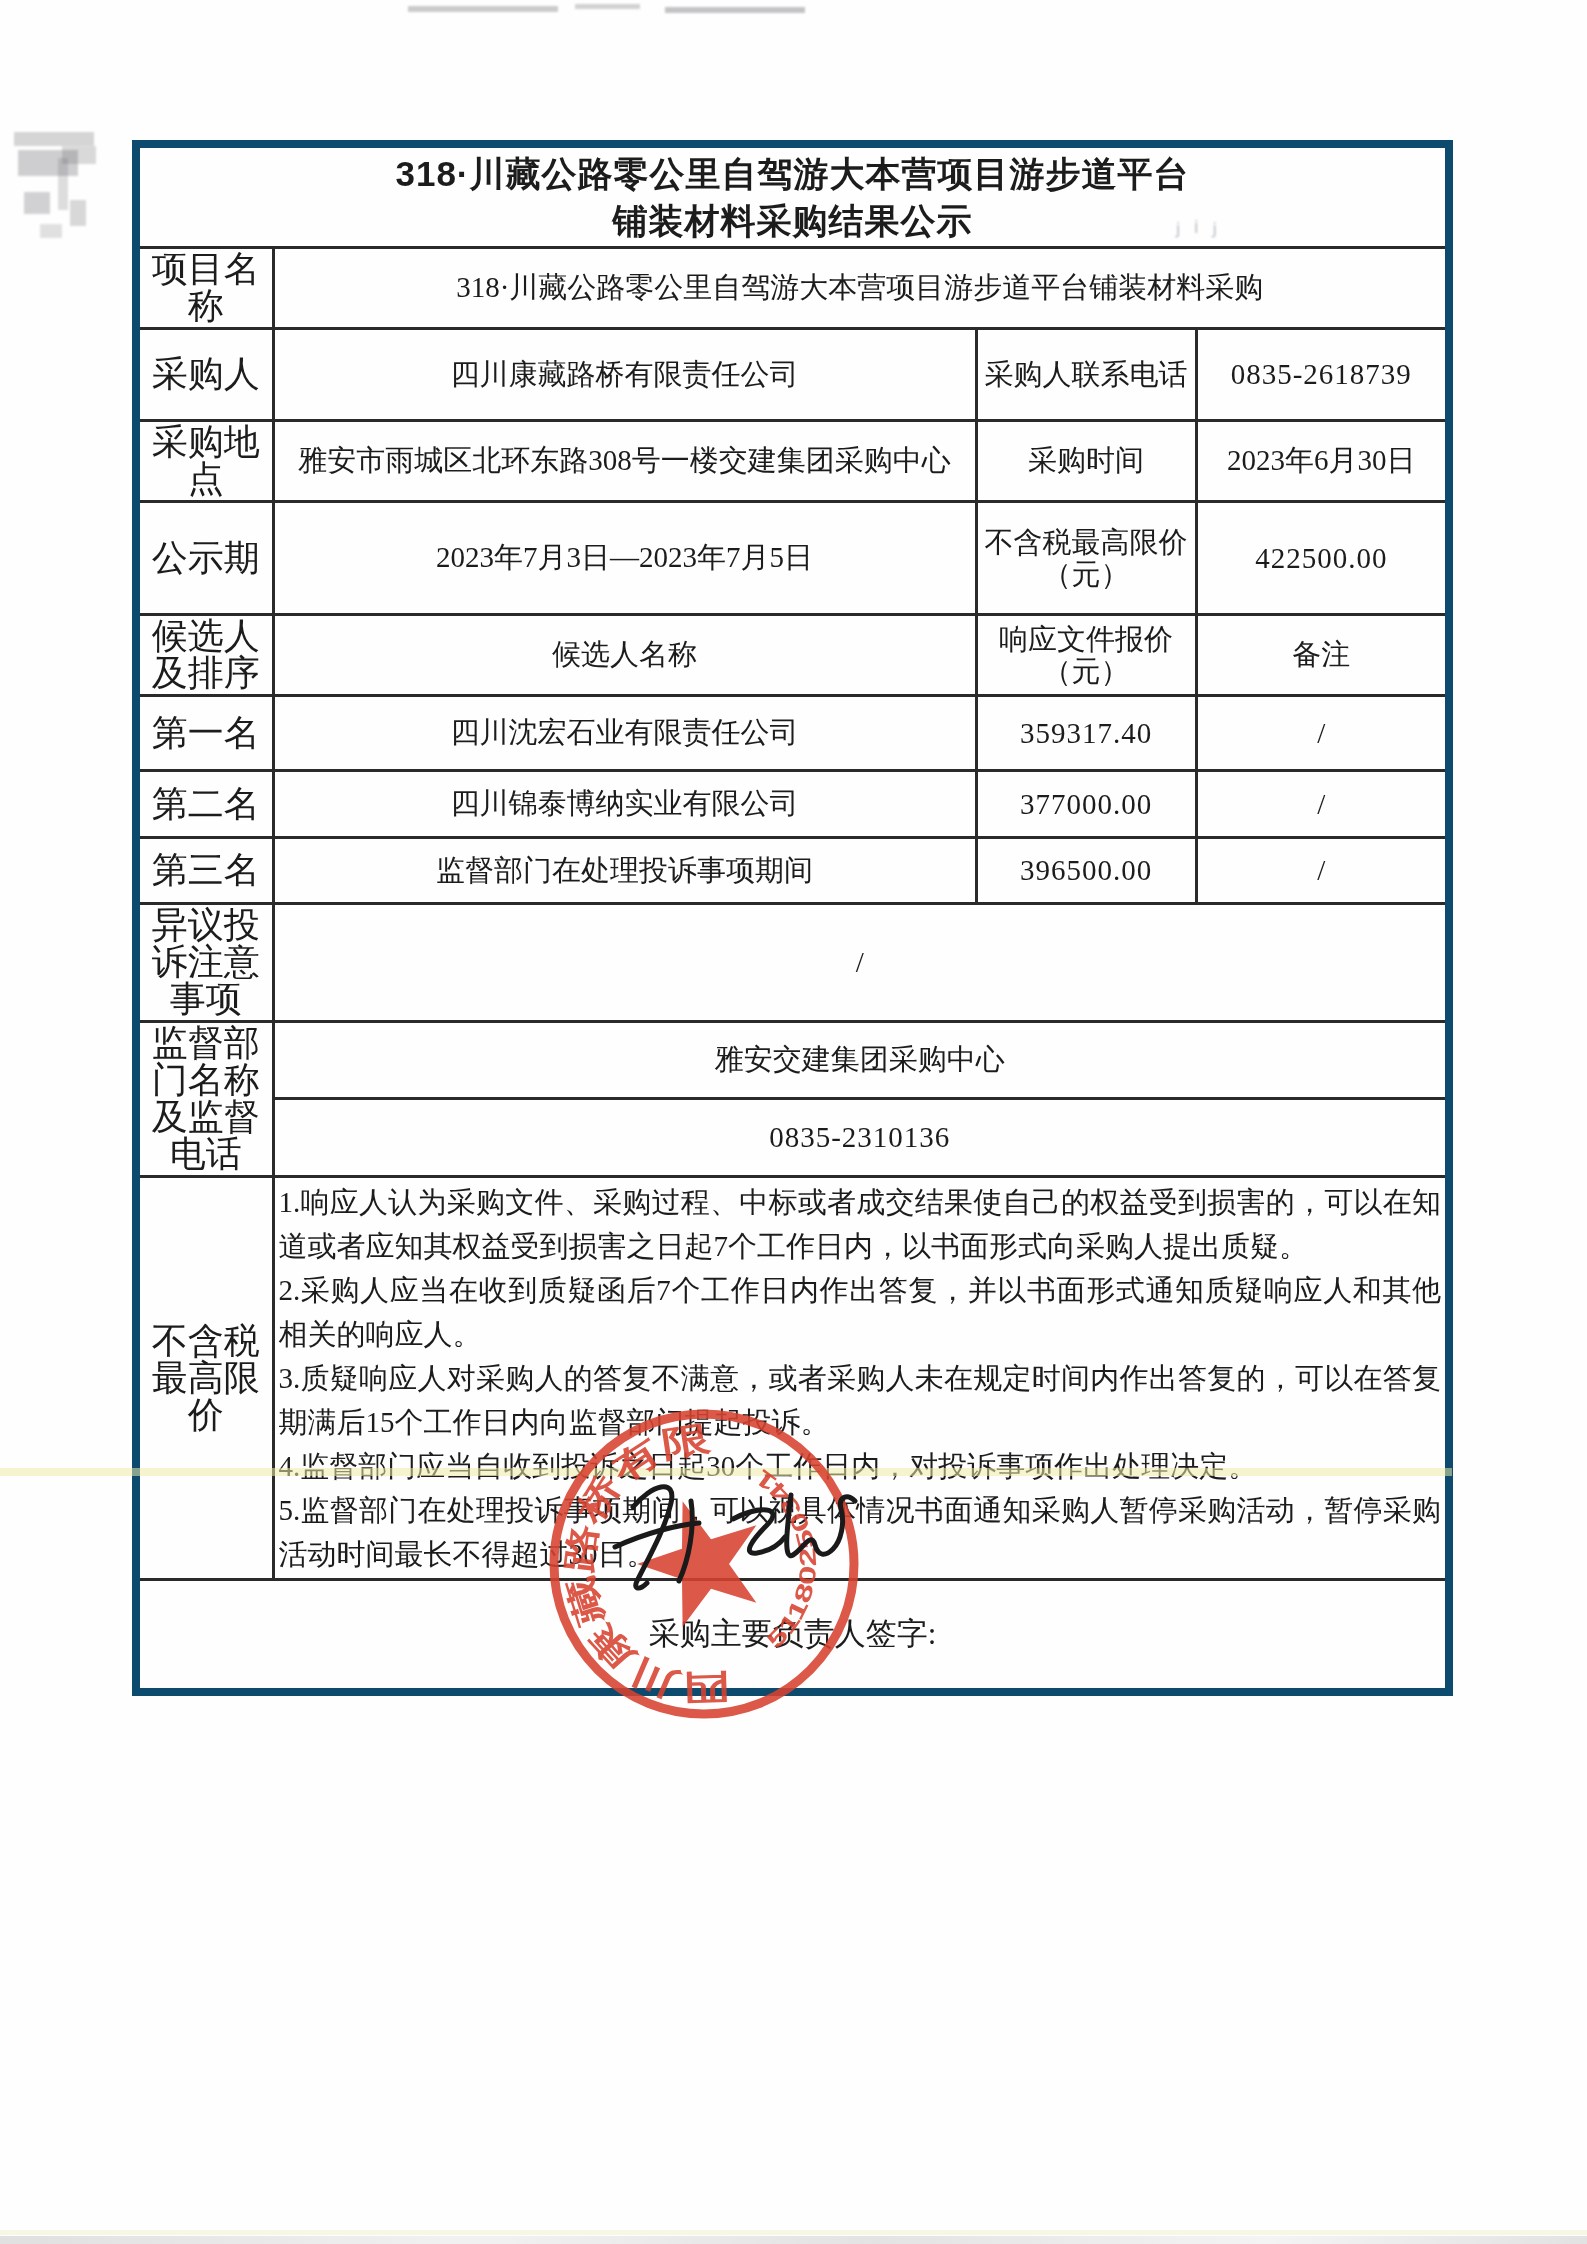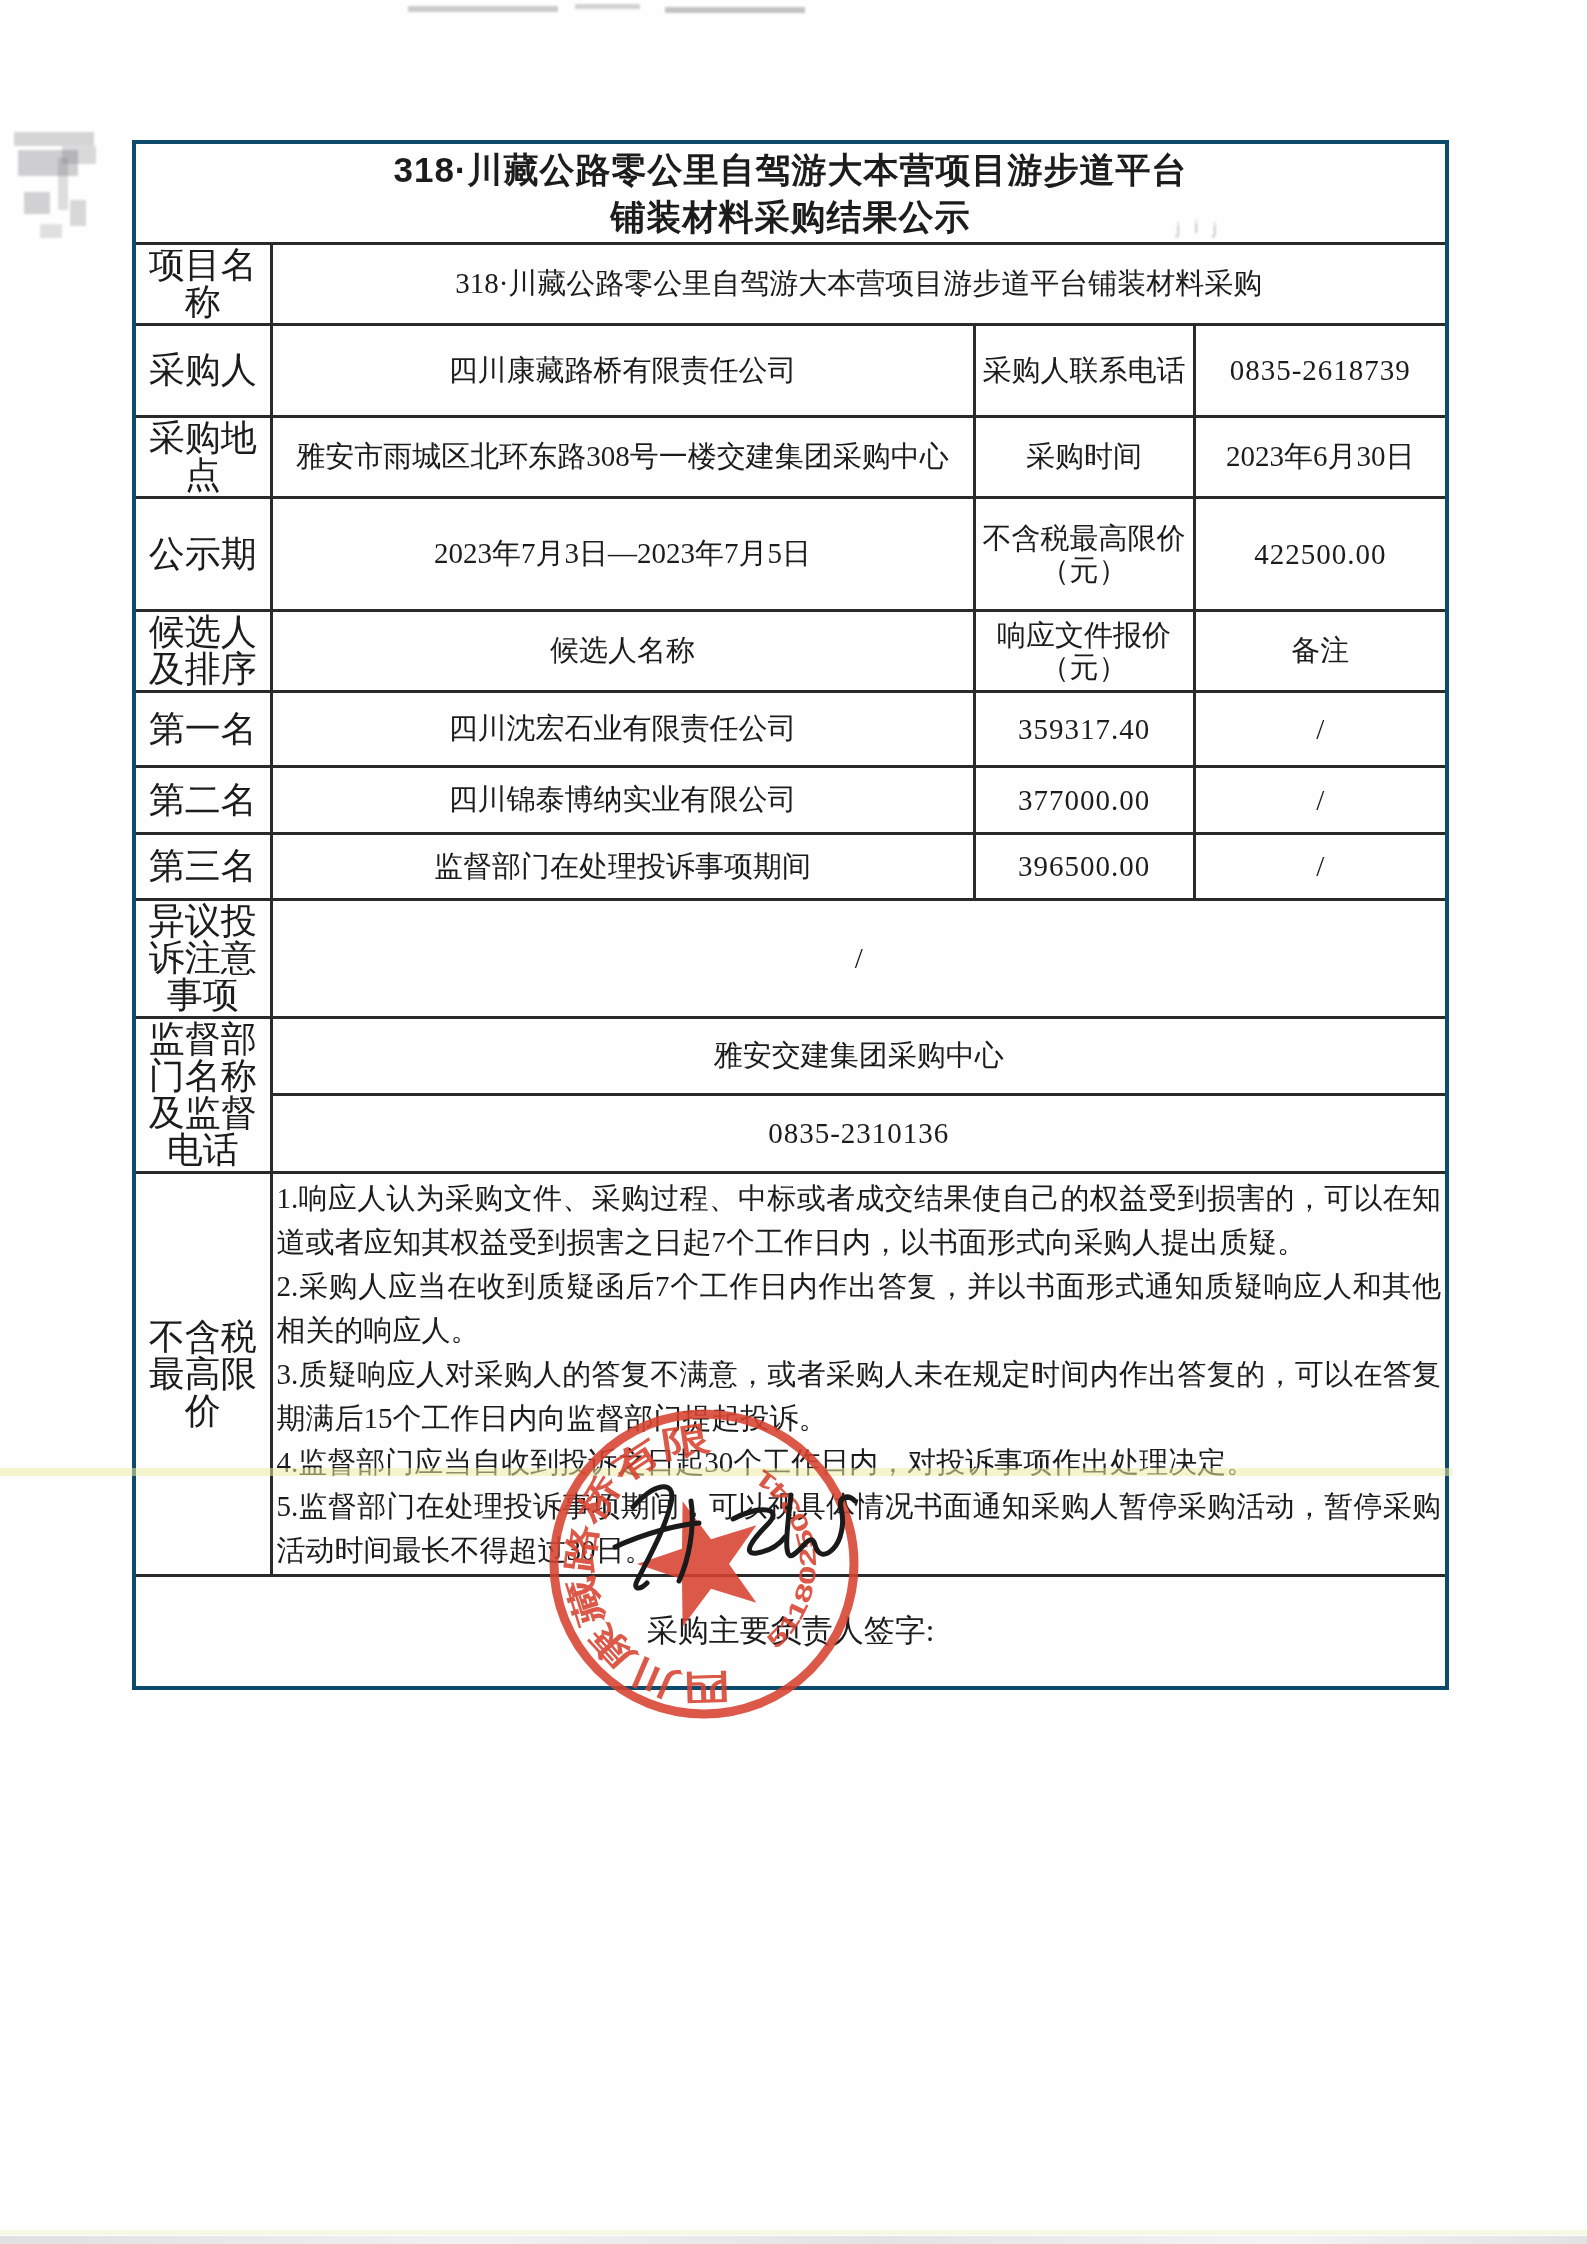--- a/index.html
+++ b/index.html
@@ -13,21 +13,21 @@
   table.doc{
     position:absolute;left:132px;top:140px;width:1313px;
     border-collapse:collapse;table-layout:fixed;
     font-size:29px;
   }
   table.doc td{
     border:3px solid #2a2a2a;
     text-align:center;vertical-align:middle;
     padding:2px 4px;overflow:hidden;
   }
-  table.doc{border:4px solid #0c4a6e;}
+  table.doc{border:8px solid #0c4a6e;}
   .titlecell{
     font-family:"Liberation Sans","DejaVu Sans",sans-serif;
     font-weight:bold;font-size:35px;line-height:47px;letter-spacing:1px;
   }
   .labelcell{font-size:36px;line-height:37px;}
   .preline{white-space:pre-line;line-height:32px;}
   .noticecell{
     text-align:left;vertical-align:middle;font-size:29px;line-height:44px;
     padding:6px 8px 6px 10px;
   }

